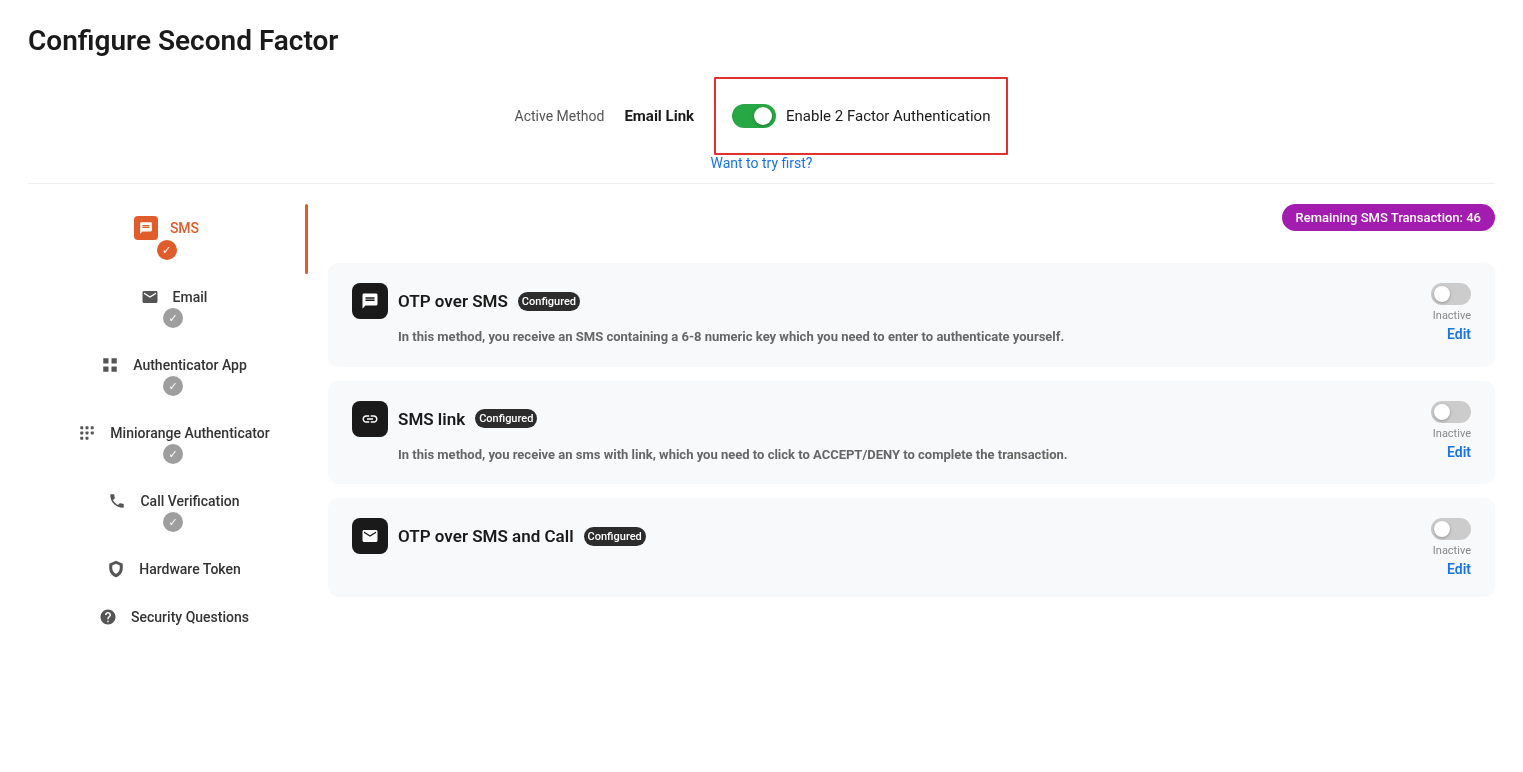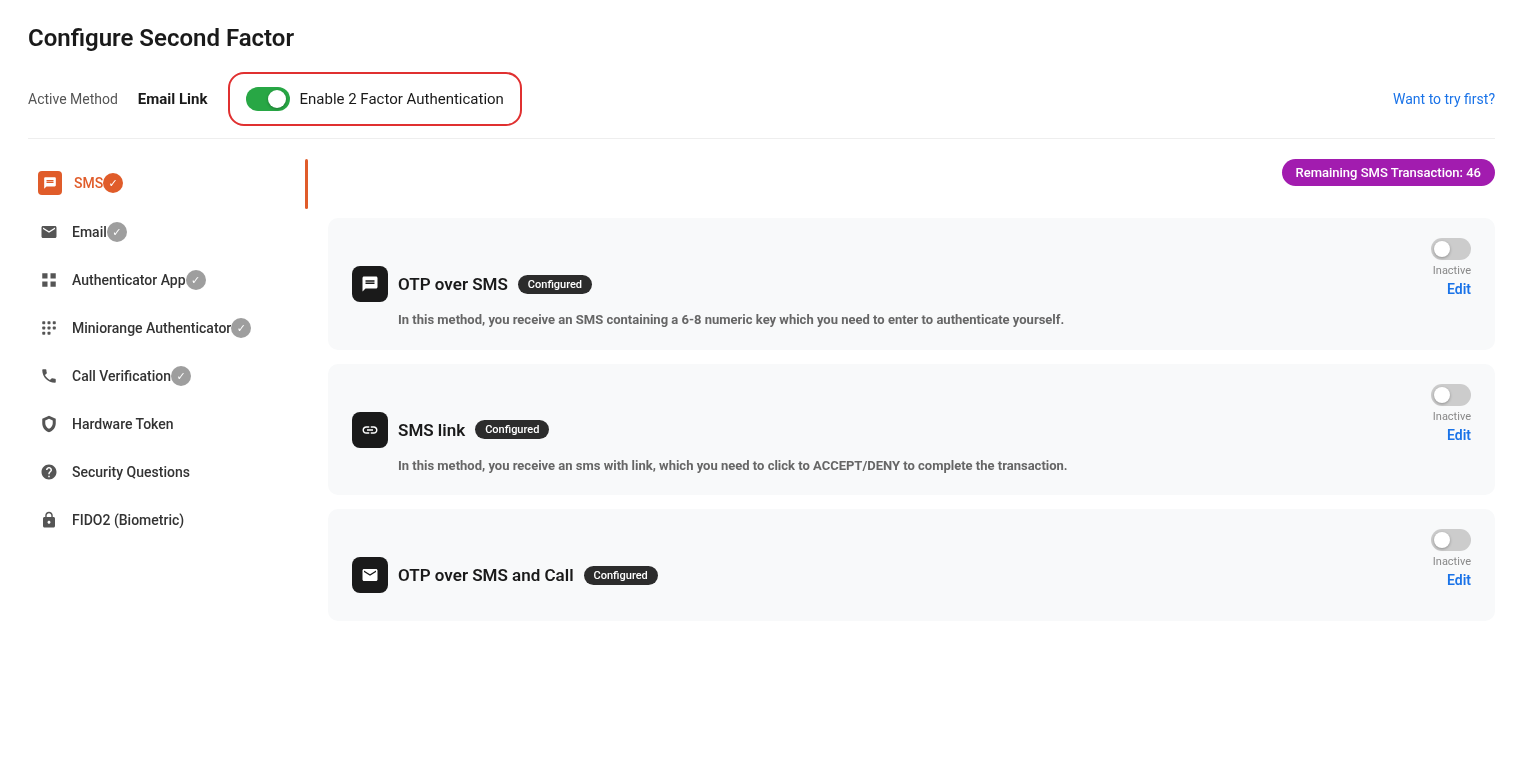--- a/index.html
+++ b/index.html
@@ -9,32 +9,33 @@
       color: #333;
       min-height: 772px;
       font-size: 14px;
     }
     .page-container {
       background: #fff;
       min-height: 772px;
       padding: 24px 28px;
     }
     .page-title {
-      font-size: 24px;
+      font-size: 28px;
       font-weight: 600;
       color: #1a1a1a;
       margin-bottom: 20px;
     }
     .header-row {
       display: flex;
       align-items: center;
       justify-content: space-between;
       margin-bottom: 20px;
       padding-bottom: 12px;
       border-bottom: 1px solid #eee;
+      flex-direction: column;
     }
     .header-left {
       display: flex;
       align-items: center;
       gap: 20px;
     }
     .active-method-label {
       font-size: 14px;
       color: #555;
       font-weight: 400;
@@ -42,22 +43,22 @@
     .active-method-value {
       font-size: 15px;
       font-weight: 700;
       color: #1a1a1a;
     }
     .enable-2fa-box {
       display: flex;
       align-items: center;
       gap: 10px;
       border: 2px solid #e03030;
-      border-radius: 16px;
-      padding: 13px 16px;
+      border-radius: 1px;
+      padding: 25px 16px;
     }
     .toggle-switch {
       position: relative;
       width: 44px;
       height: 24px;
       cursor: pointer;
     }
     .toggle-track {
       width: 44px;
       height: 24px;
@@ -98,20 +99,21 @@
     }
     .sidebar-item {
       display: flex;
       align-items: center;
       justify-content: flex-start;
       padding: 12px 10px;
       cursor: pointer;
       border-radius: 6px;
       margin-bottom: 2px;
       transition: background 0.15s;
+      flex-direction: column;
     }
     .sidebar-item.active { color: #e05c2a; }
     .sidebar-item-left {
       display: flex;
       align-items: center;
       gap: 12px;
     }
     .sidebar-icon {
       width: 22px;
       height: 22px;
@@ -192,21 +194,20 @@
       gap: 16px;
     }
     .method-card-left {
       flex: 1;
     }
     .method-card-title-row {
       display: flex;
       align-items: center;
       gap: 10px;
       margin-bottom: 8px;
-      margin-top: 28px;
     }
     .method-icon {
       width: 36px;
       height: 36px;
       background: #1a1a1a;
       border-radius: 8px;
       display: flex;
       align-items: center;
       justify-content: center;
       color: #fff;
@@ -215,21 +216,21 @@
     }
     .method-name {
       font-size: 17px;
       font-weight: 600;
       color: #1a1a1a;
     }
     .configured-badge {
       background: #2c2c2c;
       color: #fff;
       font-size: 11px;
-      padding: 3px 10px;
+      padding: 3px 4px;
       border-radius: 12px;
       font-weight: 500;
     }
     .method-description {
       font-size: 13px;
       color: #666;
       line-height: 1.5;
       margin-left: 46px;
       font-weight: bold;
     }
@@ -389,30 +390,20 @@
         <div class="sidebar-item-left">
           <div class="sidebar-icon">
             <svg width="18" height="18" viewBox="0 0 24 24" fill="#555">
                 <path d="M12 2C6.5 2 2 6.5 2 12s4.5 10 10 10 10-4.5 10-10S17.5 2 12 2zm1 17h-2v-2h2v2zm2.1-7.7l-.9.9c-.7.7-1.2 1.3-1.2 2.8h-2v-.5c0-1.1.5-2.1 1.2-2.8l1.2-1.2c.4-.4.6-.8.6-1.3 0-1.1-.9-2-2-2s-2 .9-2 2H8c0-2.2 1.8-4 4-4s4 1.8 4 4c0 .9-.4 1.7-.9 2.1z"></path>
               </svg>
           </div>
           <span class="sidebar-item-name">Security Questions</span>
         </div>
       </div>
 
-      <div class="sidebar-item">
-        <div class="sidebar-item-left">
-          <div class="sidebar-icon">
-            <svg width="18" height="18" viewBox="0 0 24 24" fill="#555">
-                <path d="M18 8h-1V6c0-2.8-2.2-5-5-5S7 3.2 7 6v2H6c-1.1 0-2 .9-2 2v10c0 1.1.9 2 2 2h12c1.1 0 2-.9 2-2V10c0-1.1-.9-2-2-2zm-6 9c-1.1 0-2-.9-2-2s.9-2 2-2 2 .9 2 2-.9 2-2 2zm3.1-9H8.9V6c0-1.7 1.4-3.1 3.1-3.1 1.7 0 3.1 1.4 3.1 3.1v2z"></path>
-              </svg>
-          </div>
-          <span class="sidebar-item-name">FIDO2 (Biometric)</span>
-        </div>
-      </div>
     </div>
 
     <div class="content-area">
       <div class="content-header">
         <span class="sms-transaction-badge">Remaining SMS Transaction: 46</span>
       </div>
 
       <div class="method-card">
         <div class="method-card-left">
           <div class="method-card-title-row">

